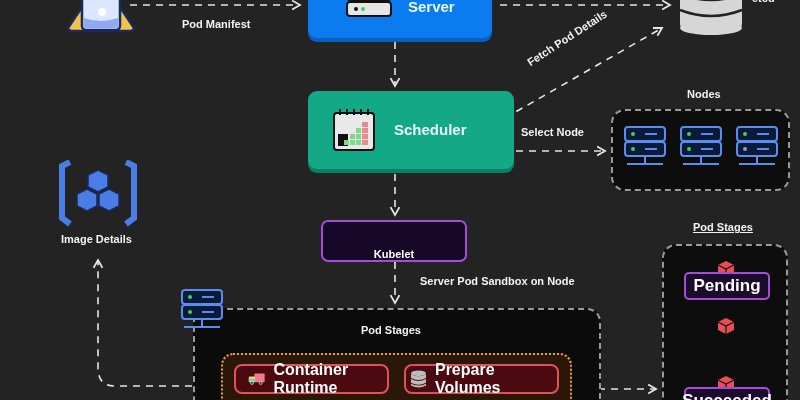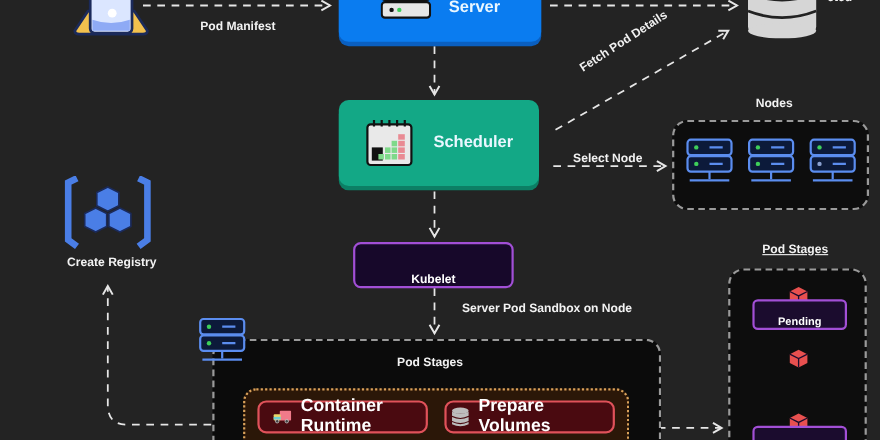--- a/index.html
+++ b/index.html
@@ -13,21 +13,21 @@
   .abs { position: absolute; }
   .label { font-size: 11px; font-weight: bold; color: #f2f2f2; white-space: nowrap; }
   svg.lines { position: absolute; left: 0; top: 0; width: 800px; height: 400px; }
 
   .card-server {
     left: 308px; top: -20px; width: 184px; height: 58px;
     background: #0a7cf0; border-radius: 9px;
     box-shadow: 0 4px 0 #0a5fc0;
   }
   .card-scheduler {
-    left: 308px; top: 91px; width: 182px; height: 78px;
+    left: 308px; top: 91px; width: 206px; height: 78px;
     background: #13a886; border-radius: 9px;
     box-shadow: 0 4px 0 #0c7f65;
   }
   .card-title { font-size: 15px; font-weight: bold; color: #eaf7ff; position: absolute; }
   .kubelet {
     left: 321px; top: 220px; width: 142px; height: 38px;
     background: #17082a; border: 2px solid #a24fd6; border-radius: 7px;
     display: flex; align-items: flex-end; justify-content: center;
     font-size: 11px; font-weight: bold;
   }
@@ -35,22 +35,22 @@
     left: 611px; top: 109px; width: 175px; height: 78px;
     background: #0d0d0d; border: 2px dashed #9a9a9a; border-radius: 14px;
   }
   .stages-box {
     left: 662px; top: 244px; width: 122px; height: 170px;
     background: #0d0d0d; border: 2px dashed #9a9a9a; border-radius: 14px;
   }
   .stage {
     position: absolute; left: 20px; width: 82px; height: 24px;
     background: #1b0c2e; border: 2px solid #a24fd6; border-radius: 5px;
-    display: flex; align-items: flex-end; justify-content: center;
-    font-size: 10px; font-weight: bold;
+    display: flex; align-items: center; justify-content: center;
+    font-size: 17px; font-weight: bold;
   }
   .cube { position: absolute; left: 53px; }
   .sandbox {
     left: 193px; top: 308px; width: 404px; height: 110px;
     background: #0b0b0b; border: 2px dashed #9a9a9a; border-radius: 14px;
   }
   .inner-sandbox {
     left: 221px; top: 353px; width: 347px; height: 60px;
     background: #2b1708; border: 2px dotted #d9a15a; border-radius: 12px;
   }
@@ -139,21 +139,21 @@
     <g fill="#e98a93">
         <rect x="30" y="14" width="6" height="5"></rect>
         <rect x="30" y="20" width="6" height="5"></rect>
         <rect x="30" y="26" width="6" height="5"></rect>
         <rect x="30" y="32" width="6" height="5"></rect>
       </g>
   </svg>
   <div class="card-title" style="left:86px;top:30px;">Scheduler</div>
 </div>
 
-<div class="abs label" style="left:521px;top:126px;margin-top:12px;">Select Node</div>
+<div class="abs label" style="left:521px;top:126px;">Select Node</div>
 
 <div class="abs label" style="left:687px;top:88px;">Nodes</div>
 <div class="abs nodes-box">
   <svg class="abs" style="left:10px;top:14px;" width="44" height="44" viewBox="0 0 44 44">
     <g fill="#0c1a3a" stroke="#5b8def" stroke-width="2">
         <rect x="2" y="2" width="40" height="14" rx="3"></rect>
         <rect x="2" y="17" width="40" height="14" rx="3"></rect>
       </g>
     <circle cx="10" cy="9" r="2" fill="#3ecf5a"></circle>
       <circle cx="10" cy="24" r="2" fill="#3ecf5a"></circle>
@@ -198,21 +198,21 @@
   <svg width="80" height="68" viewBox="0 0 80 68">
     <path d="M12,2 L4,6 L4,58 L12,64" fill="none" stroke="#4a7ee6" stroke-width="6"></path>
     <path d="M68,2 L76,6 L76,58 L68,64" fill="none" stroke="#4a7ee6" stroke-width="6"></path>
     <g stroke="#1b2a5a" stroke-width="1.5">
       <path d="M40,10 L50,15 L50,27 L40,32 L30,27 L30,15 Z" fill="#4a7ee6"></path>
       <path d="M29,29 L39,34 L39,46 L29,51 L19,46 L19,34 Z" fill="#4a7ee6"></path>
       <path d="M51,29 L61,34 L61,46 L51,51 L41,46 L41,34 Z" fill="#4a7ee6"></path>
     </g>
   </svg>
 </div>
-<div class="abs label" style="left:61px;top:233px;">Create Registry</div>
+<div class="abs label" style="left:61px;top:233px;">Image Details</div>
 
 <div class="abs kubelet">
   <span>Kubelet</span>
 </div>
 
 <div class="abs label" style="left:420px;top:275px;">Server Pod Sandbox on Node</div>
 
 <div class="abs sandbox">
   <div class="abs label" style="left:166px;top:14px;">Pod Stages</div>
 </div>

